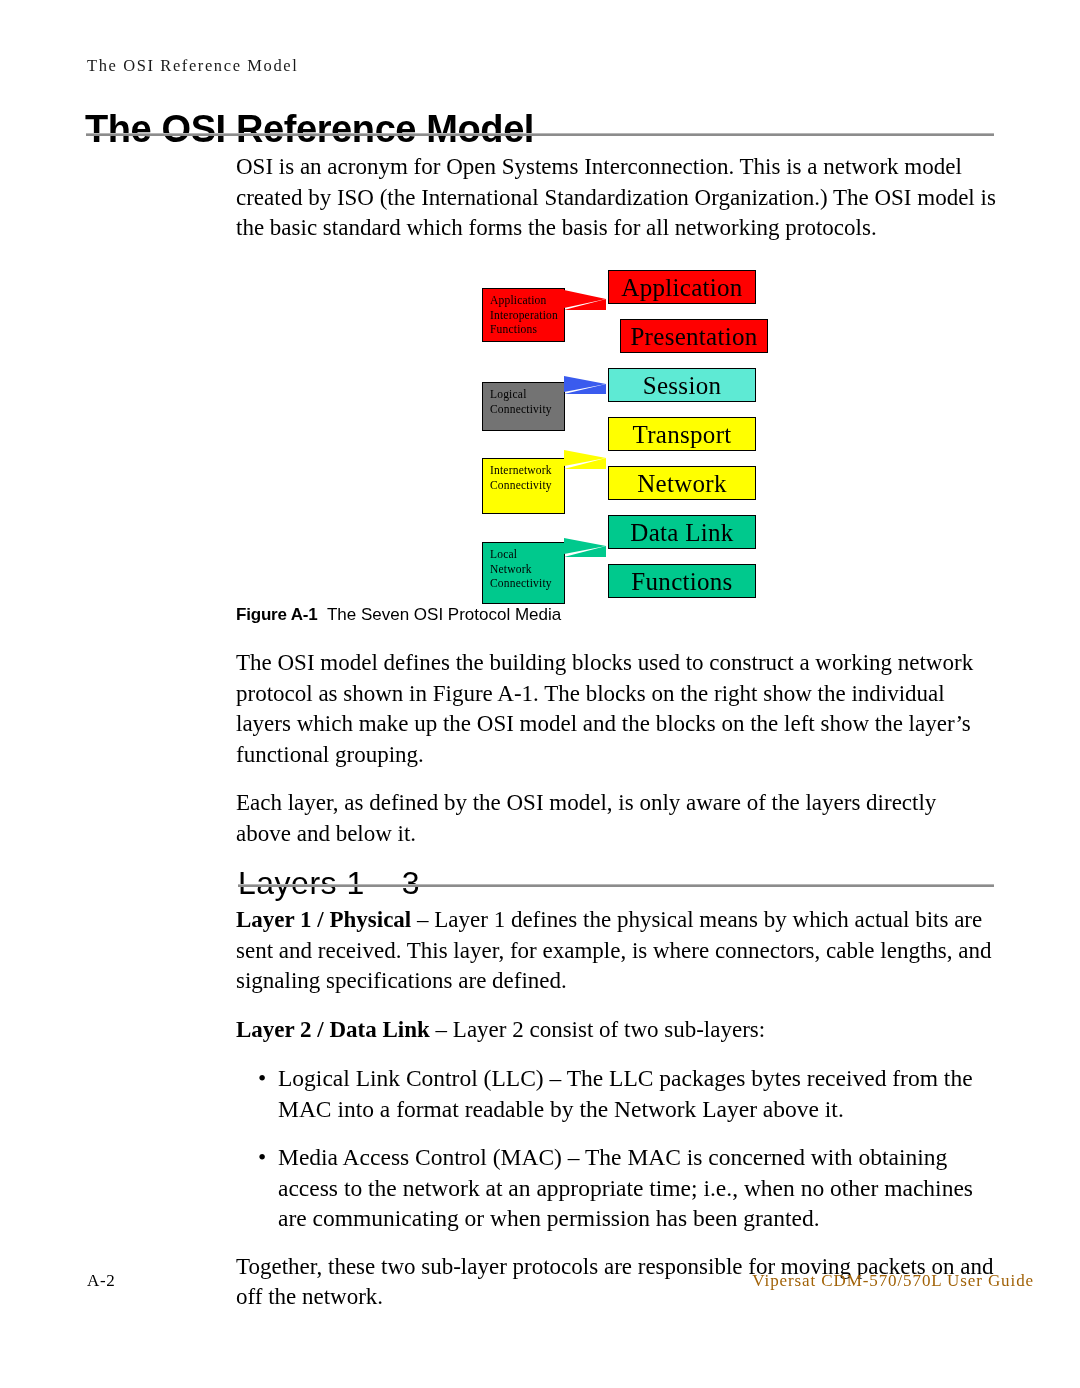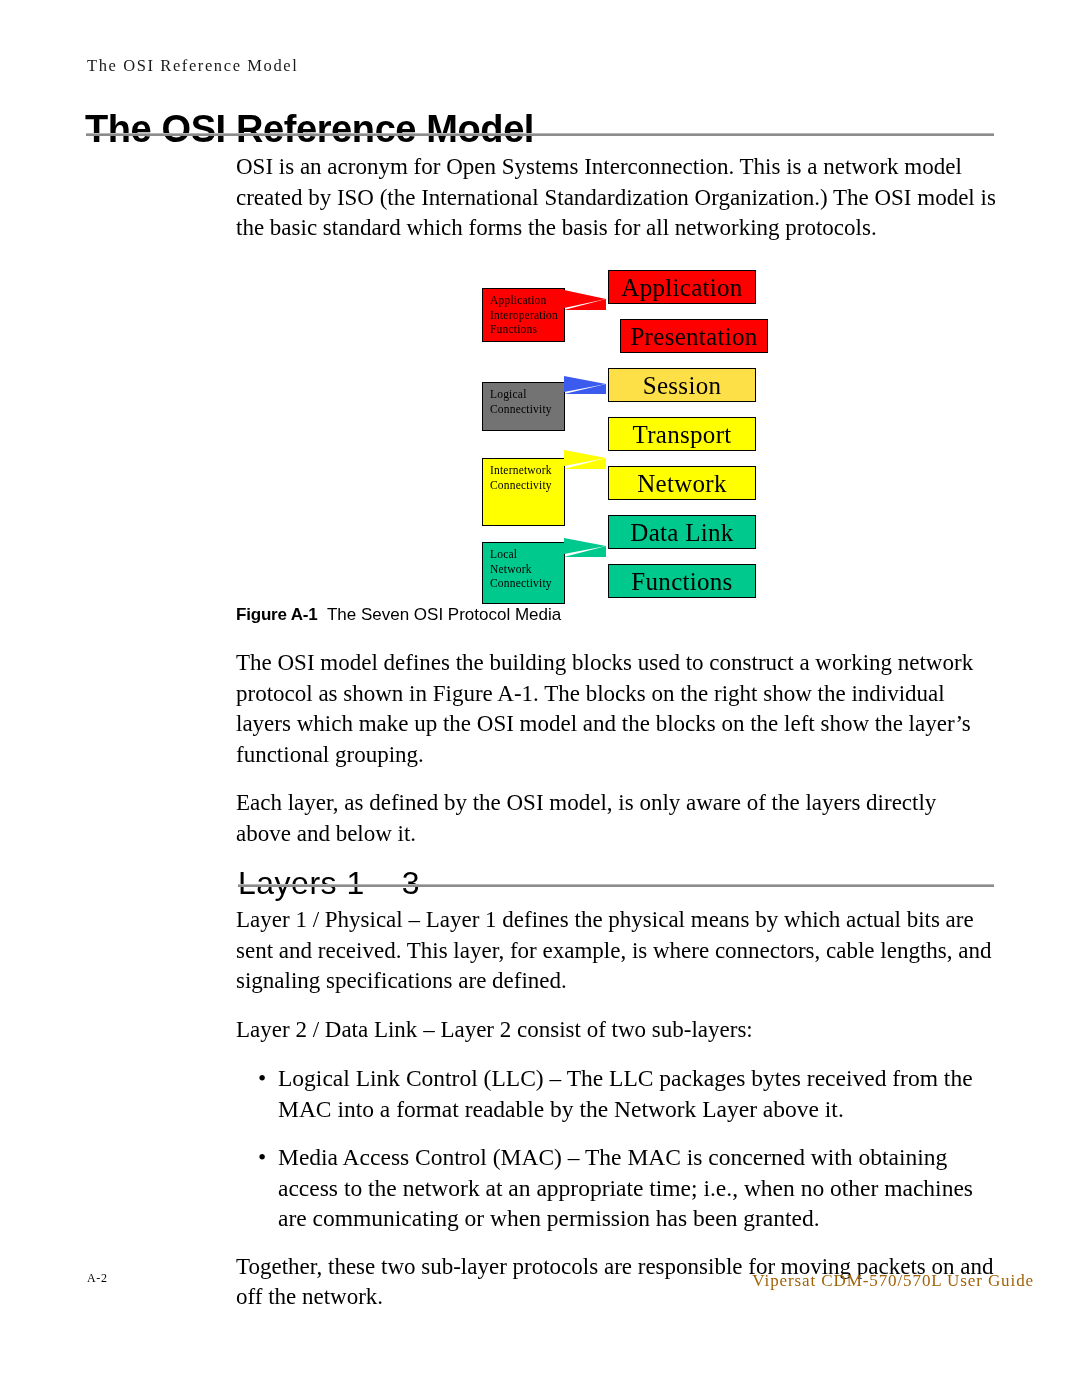--- a/index.html
+++ b/index.html
@@ -61,21 +61,21 @@
     width: 760px;
   }
   p.bt {
     margin: 0 0 18px 0;
     font-family: "Liberation Serif", serif;
     font-size: 23px;
     line-height: 30.5px;
     text-align: left;
     color: #000000;
   }
-  p.bt b { font-weight: normal; }
+  p.bt b { font-weight: bold; }
 
   
   .figure-wrap {
     position: absolute;
     left: 236px;
     top: 262px;
     width: 760px;
     height: 375px;
   }
   .osi-diagram {
@@ -184,21 +184,21 @@
     font-size: 23.5px;
     line-height: 30.5px;
   }
 
   
   .footer-left {
     position: absolute;
     left: 87px;
     top: 1271px;
     font-family: "Liberation Serif", serif;
-    font-size: 12px;
+    font-size: 17px;
     letter-spacing: 0.7px;
     color: #000000;
   }
   .footer-right {
     position: absolute;
     right: 86px;
     top: 1271px;
     font-family: "Liberation Serif", serif;
     font-size: 17px;
     letter-spacing: 0.9px;
@@ -226,21 +226,21 @@
     <div class="osi-diagram">
 
       <div class="layer-box" style="left:136px; top:8px;  width:148px; height:34px; background:#FF0000;">
         <span>Application</span>
       </div>
 
       <div class="layer-box" style="left:148px; top:57px; width:148px; height:34px; background:#FF0000;">
         <span>Presentation</span>
       </div>
 
-      <div class="layer-box" style="left:136px; top:106px; width:148px; height:34px; background:#fde047;">
+      <div class="layer-box" style="left:136px; top:106px; width:148px; height:34px; background:#5eead4;">
         <span>Session</span>
       </div>
 
       <div class="layer-box" style="left:136px; top:155px; width:148px; height:34px; background:#FFFF00;">
         <span>Transport</span>
       </div>
 
       <div class="layer-box" style="left:136px; top:204px; width:148px; height:34px; background:#FFFF00;">
         <span>Network</span>
       </div>
@@ -261,21 +261,21 @@
       <div class="tail" style="left:92px; top:28px; border-width:9px 0 9px 42px; border-left-color:#FF0000;"></div>
       <div class="tail" style="left:92px; top:37px; border-width:0 0 11px 42px; border-bottom-color:#FF0000;"></div>
 
       <div class="callout" style="left:10px; top:120px; width:83px; height:49px; background:#737373;">
         <div>Logical</div>
         <div>Connectivity</div>
       </div>
       <div class="tail" style="left:92px; top:114px; border-width:8px 0 8px 42px; border-left-color:#3A5BEE;"></div>
       <div class="tail" style="left:92px; top:122px; border-width:0 0 10px 42px; border-bottom-color:#3A5BEE;"></div>
 
-      <div class="callout" style="left:10px; top:196px; width:83px; height:68px; background:#FFFF00;">
+      <div class="callout" style="left:10px; top:196px; width:83px; height:56px; background:#FFFF00;">
         <div>Internetwork</div>
         <div>Connectivity</div>
       </div>
       <div class="tail" style="left:92px; top:188px; border-width:8px 0 8px 42px; border-left-color:#FFFF00;"></div>
       <div class="tail" style="left:92px; top:196px; border-width:0 0 11px 42px; border-bottom-color:#FFFF00;"></div>
 
       <div class="callout" style="left:10px; top:280px; width:83px; height:62px; background:#00C98D;">
         <div>Local</div>
         <div>Network</div>
         <div>Connectivity</div>

